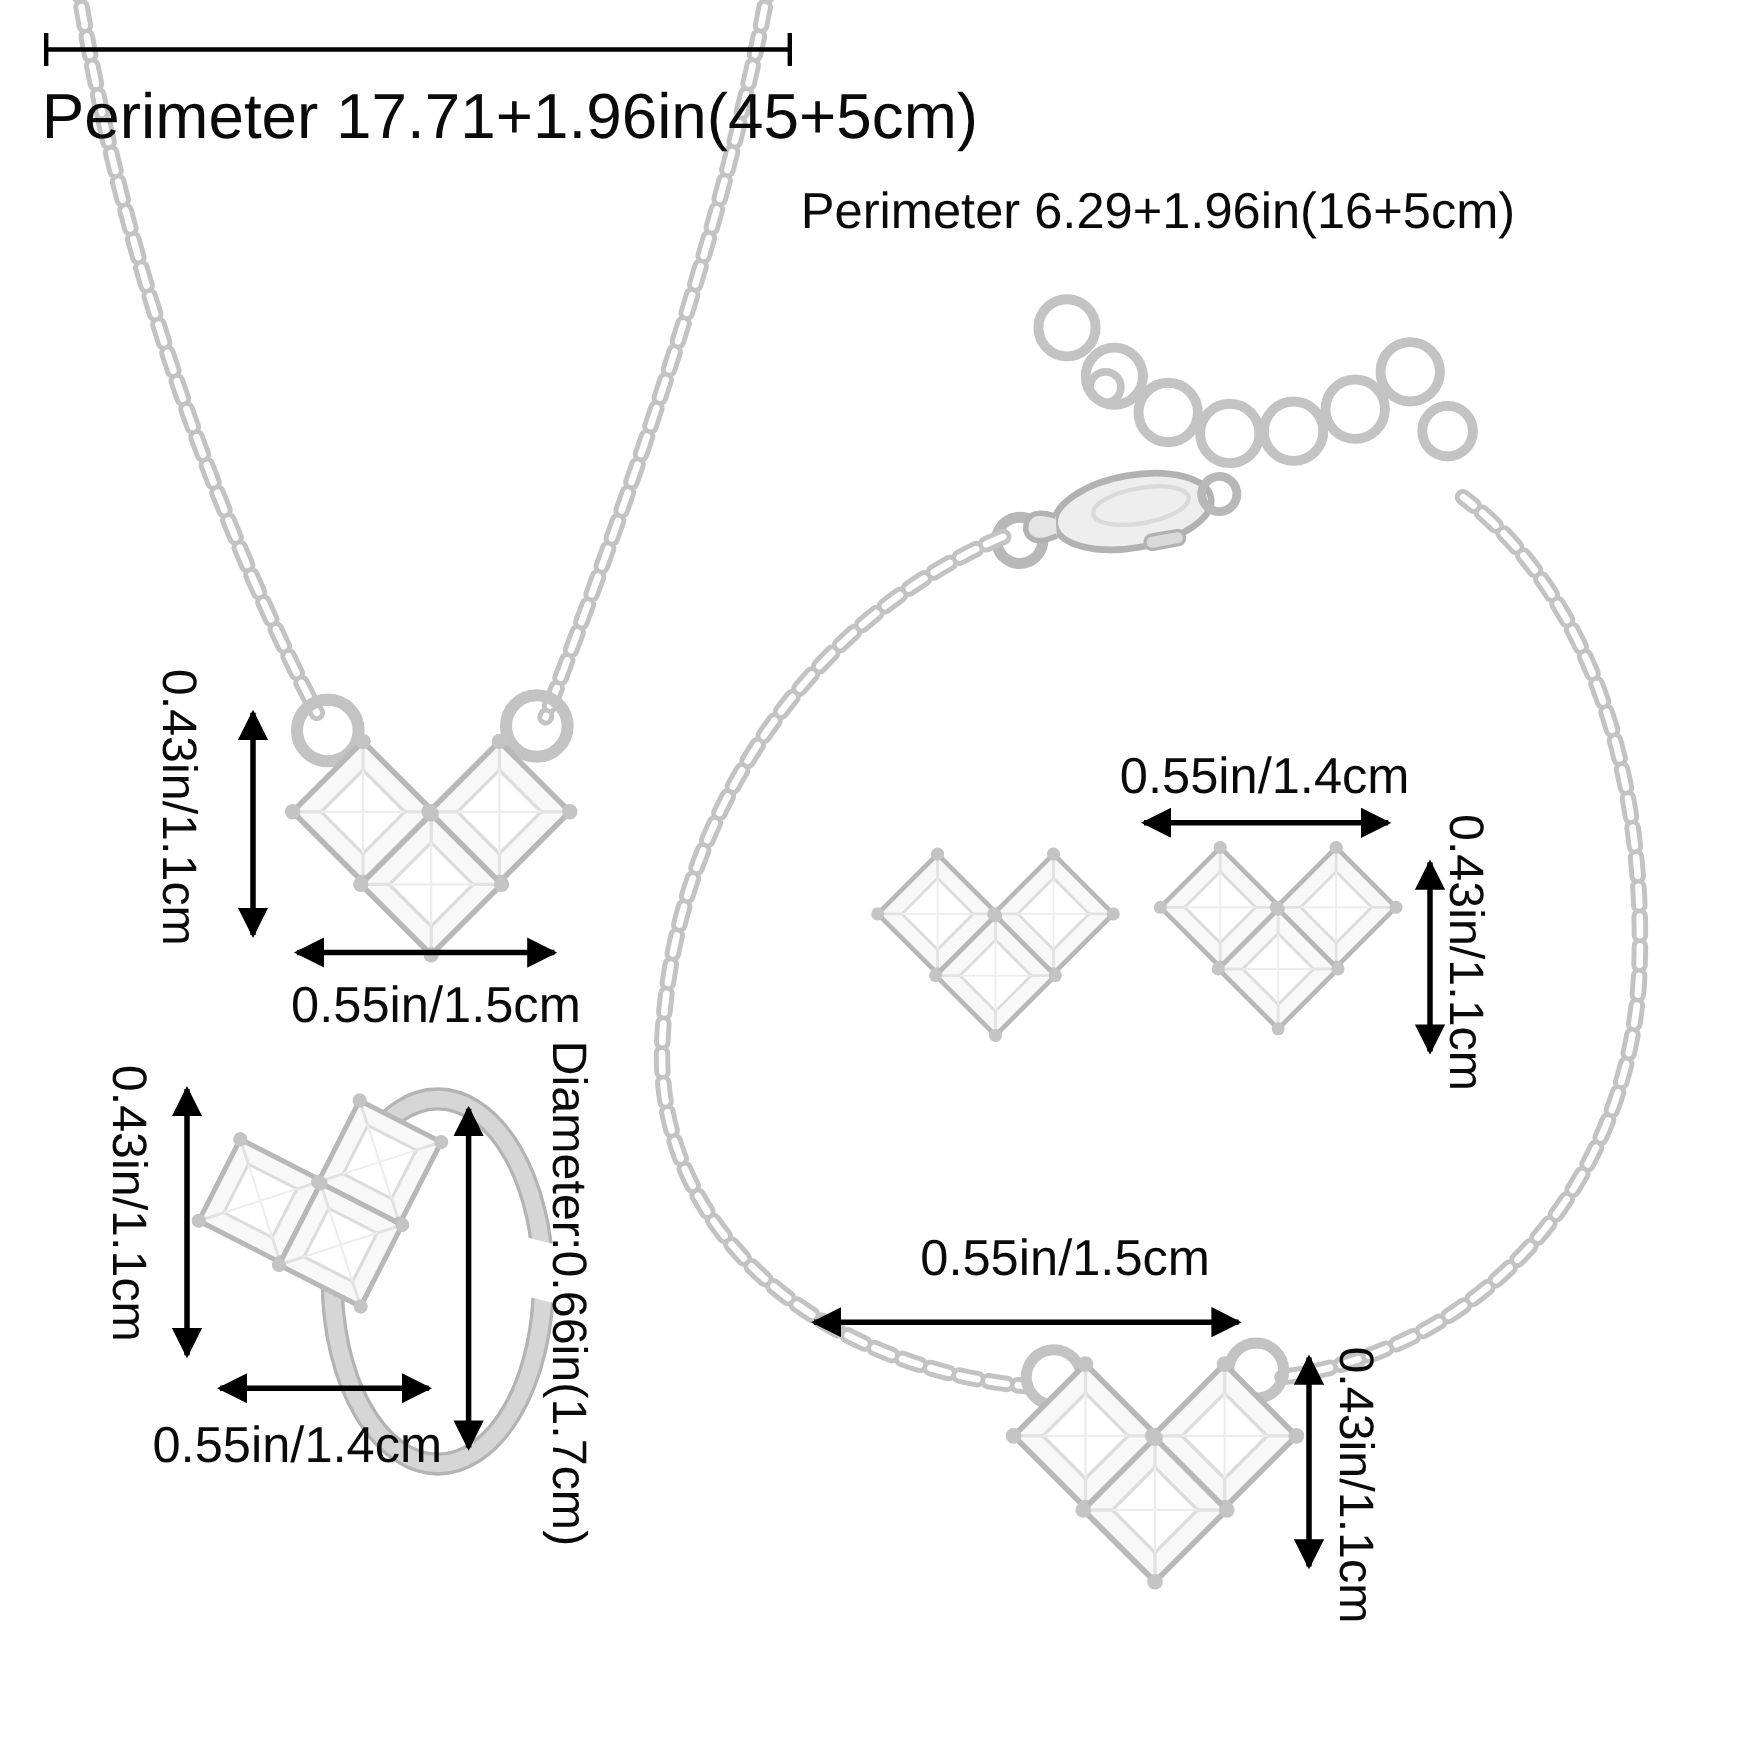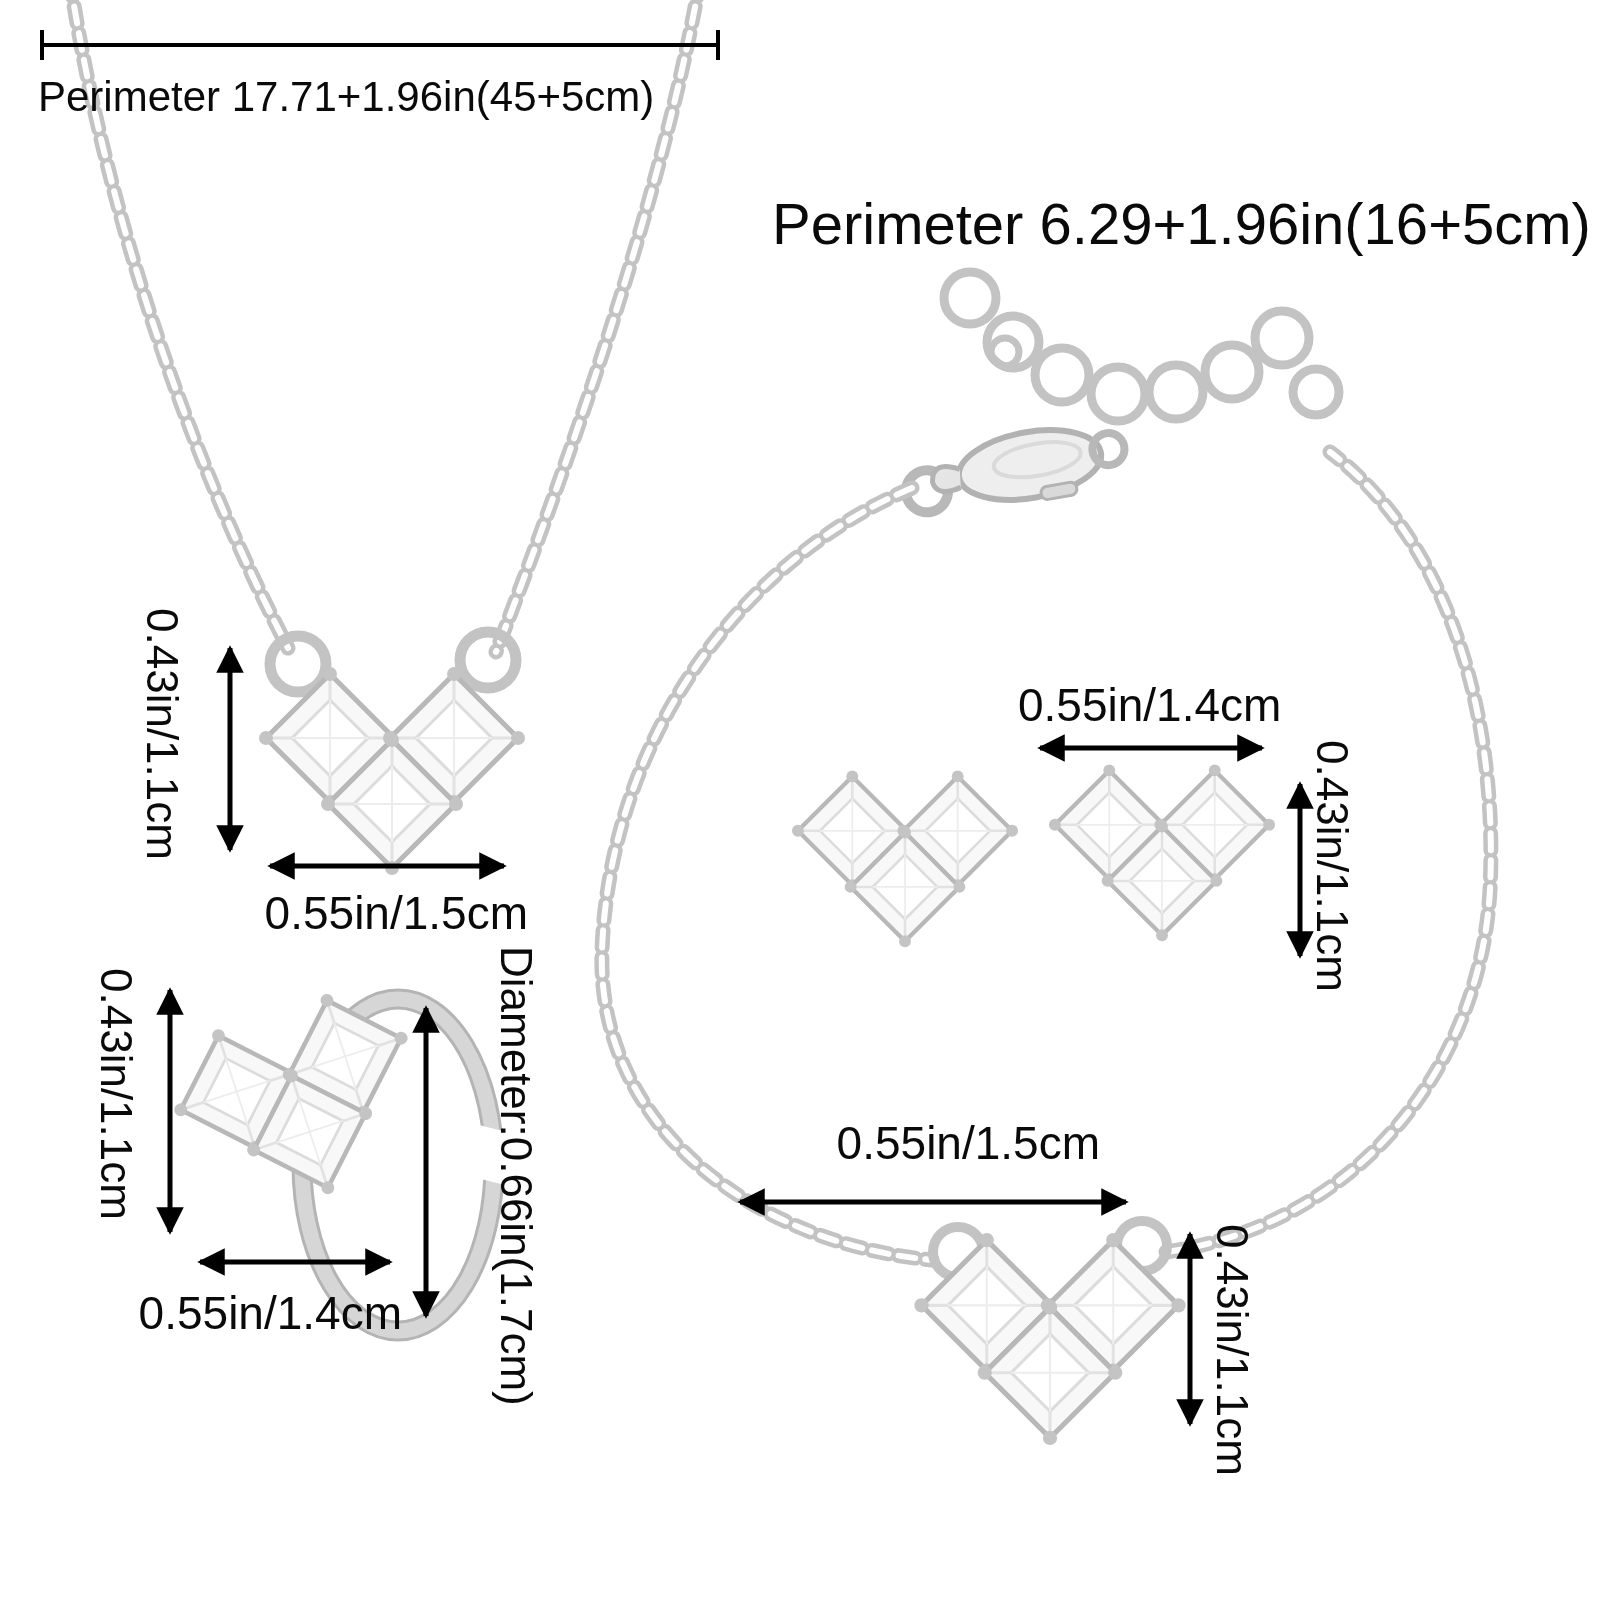--- a/index.html
+++ b/index.html
@@ -129,23 +129,23 @@
 
       <line class="arrow" x1="170" y1="990" x2="170" y2="1232" marker-start="url(#ah)" marker-end="url(#ah)"></line>
       <line class="arrow" x1="200" y1="1262" x2="390" y2="1262" marker-start="url(#ah)" marker-end="url(#ah)"></line>
       <line class="arrow" x1="426" y1="1008" x2="426" y2="1316" marker-start="url(#ah)" marker-end="url(#ah)"></line>
 
       <line class="arrow" x1="740" y1="1202" x2="1126" y2="1202" marker-start="url(#ah)" marker-end="url(#ah)"></line>
       <line class="arrow" x1="1190" y1="1234" x2="1190" y2="1424" marker-start="url(#ah)" marker-end="url(#ah)"></line>
     </g>
   </svg>
 
-  <div class="lbl" style="left:38px;top:74px;font-size:42px;">Perimeter 17.71+1.96in(45+5cm)</div>
+  <div class="lbl" style="left:38px;top:74px;font-size:58px;">Perimeter 17.71+1.96in(45+5cm)</div>
 
-  <div class="lbl" style="left:728px;top:192px;font-size:58px;margin-left:44px;">Perimeter 6.29+1.96in(16+5cm)</div>
+  <div class="lbl" style="left:728px;top:166px;font-size:46px;">Perimeter 6.29+1.96in(16+5cm)</div>
 
   <div class="lbl v" style="left:138px;top:608px;font-size:44px;">0.43in/1.1cm</div>
 
   <div class="lbl center" style="left:248px;top:888px;width:280px;font-size:46px;">0.55in/1.5cm</div>
 
   <div class="lbl center" style="left:1018px;top:680px;width:260px;font-size:46px;">0.55in/1.4cm</div>
 
   <div class="lbl v" style="left:1308px;top:740px;font-size:44px;">0.43in/1.1cm</div>
 
   <div class="lbl v" style="left:92px;top:968px;font-size:44px;">0.43in/1.1cm</div>

